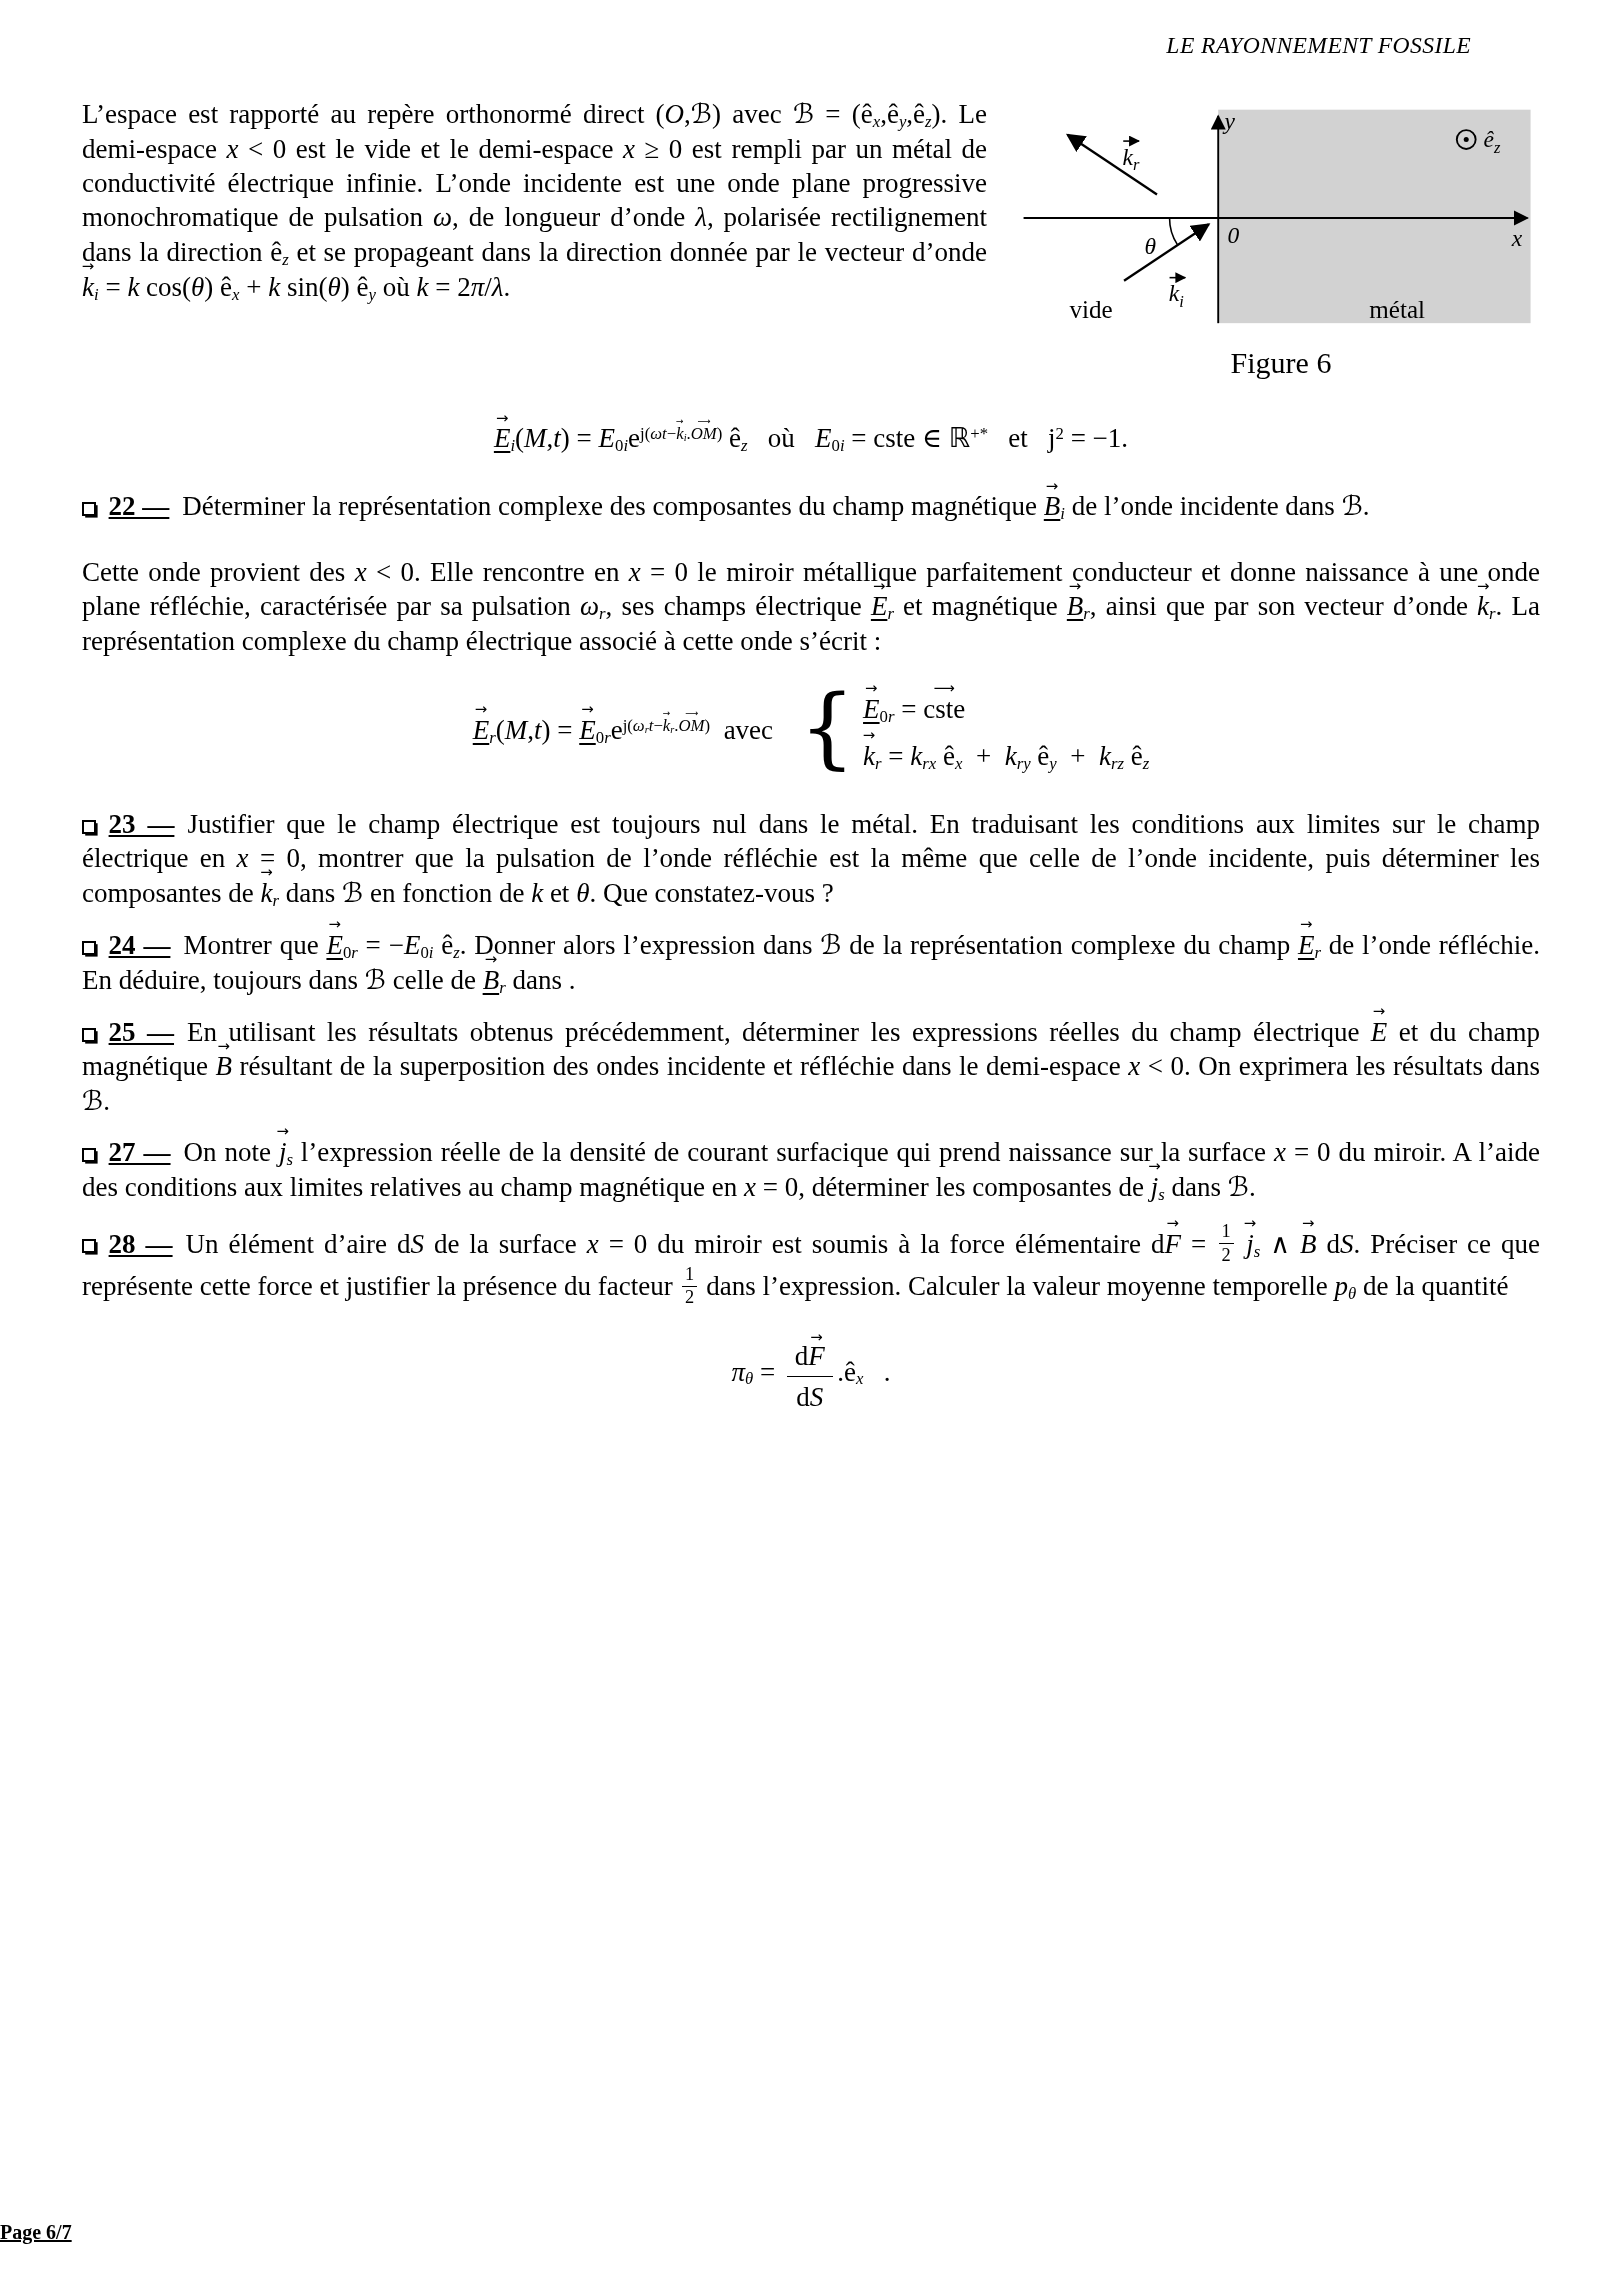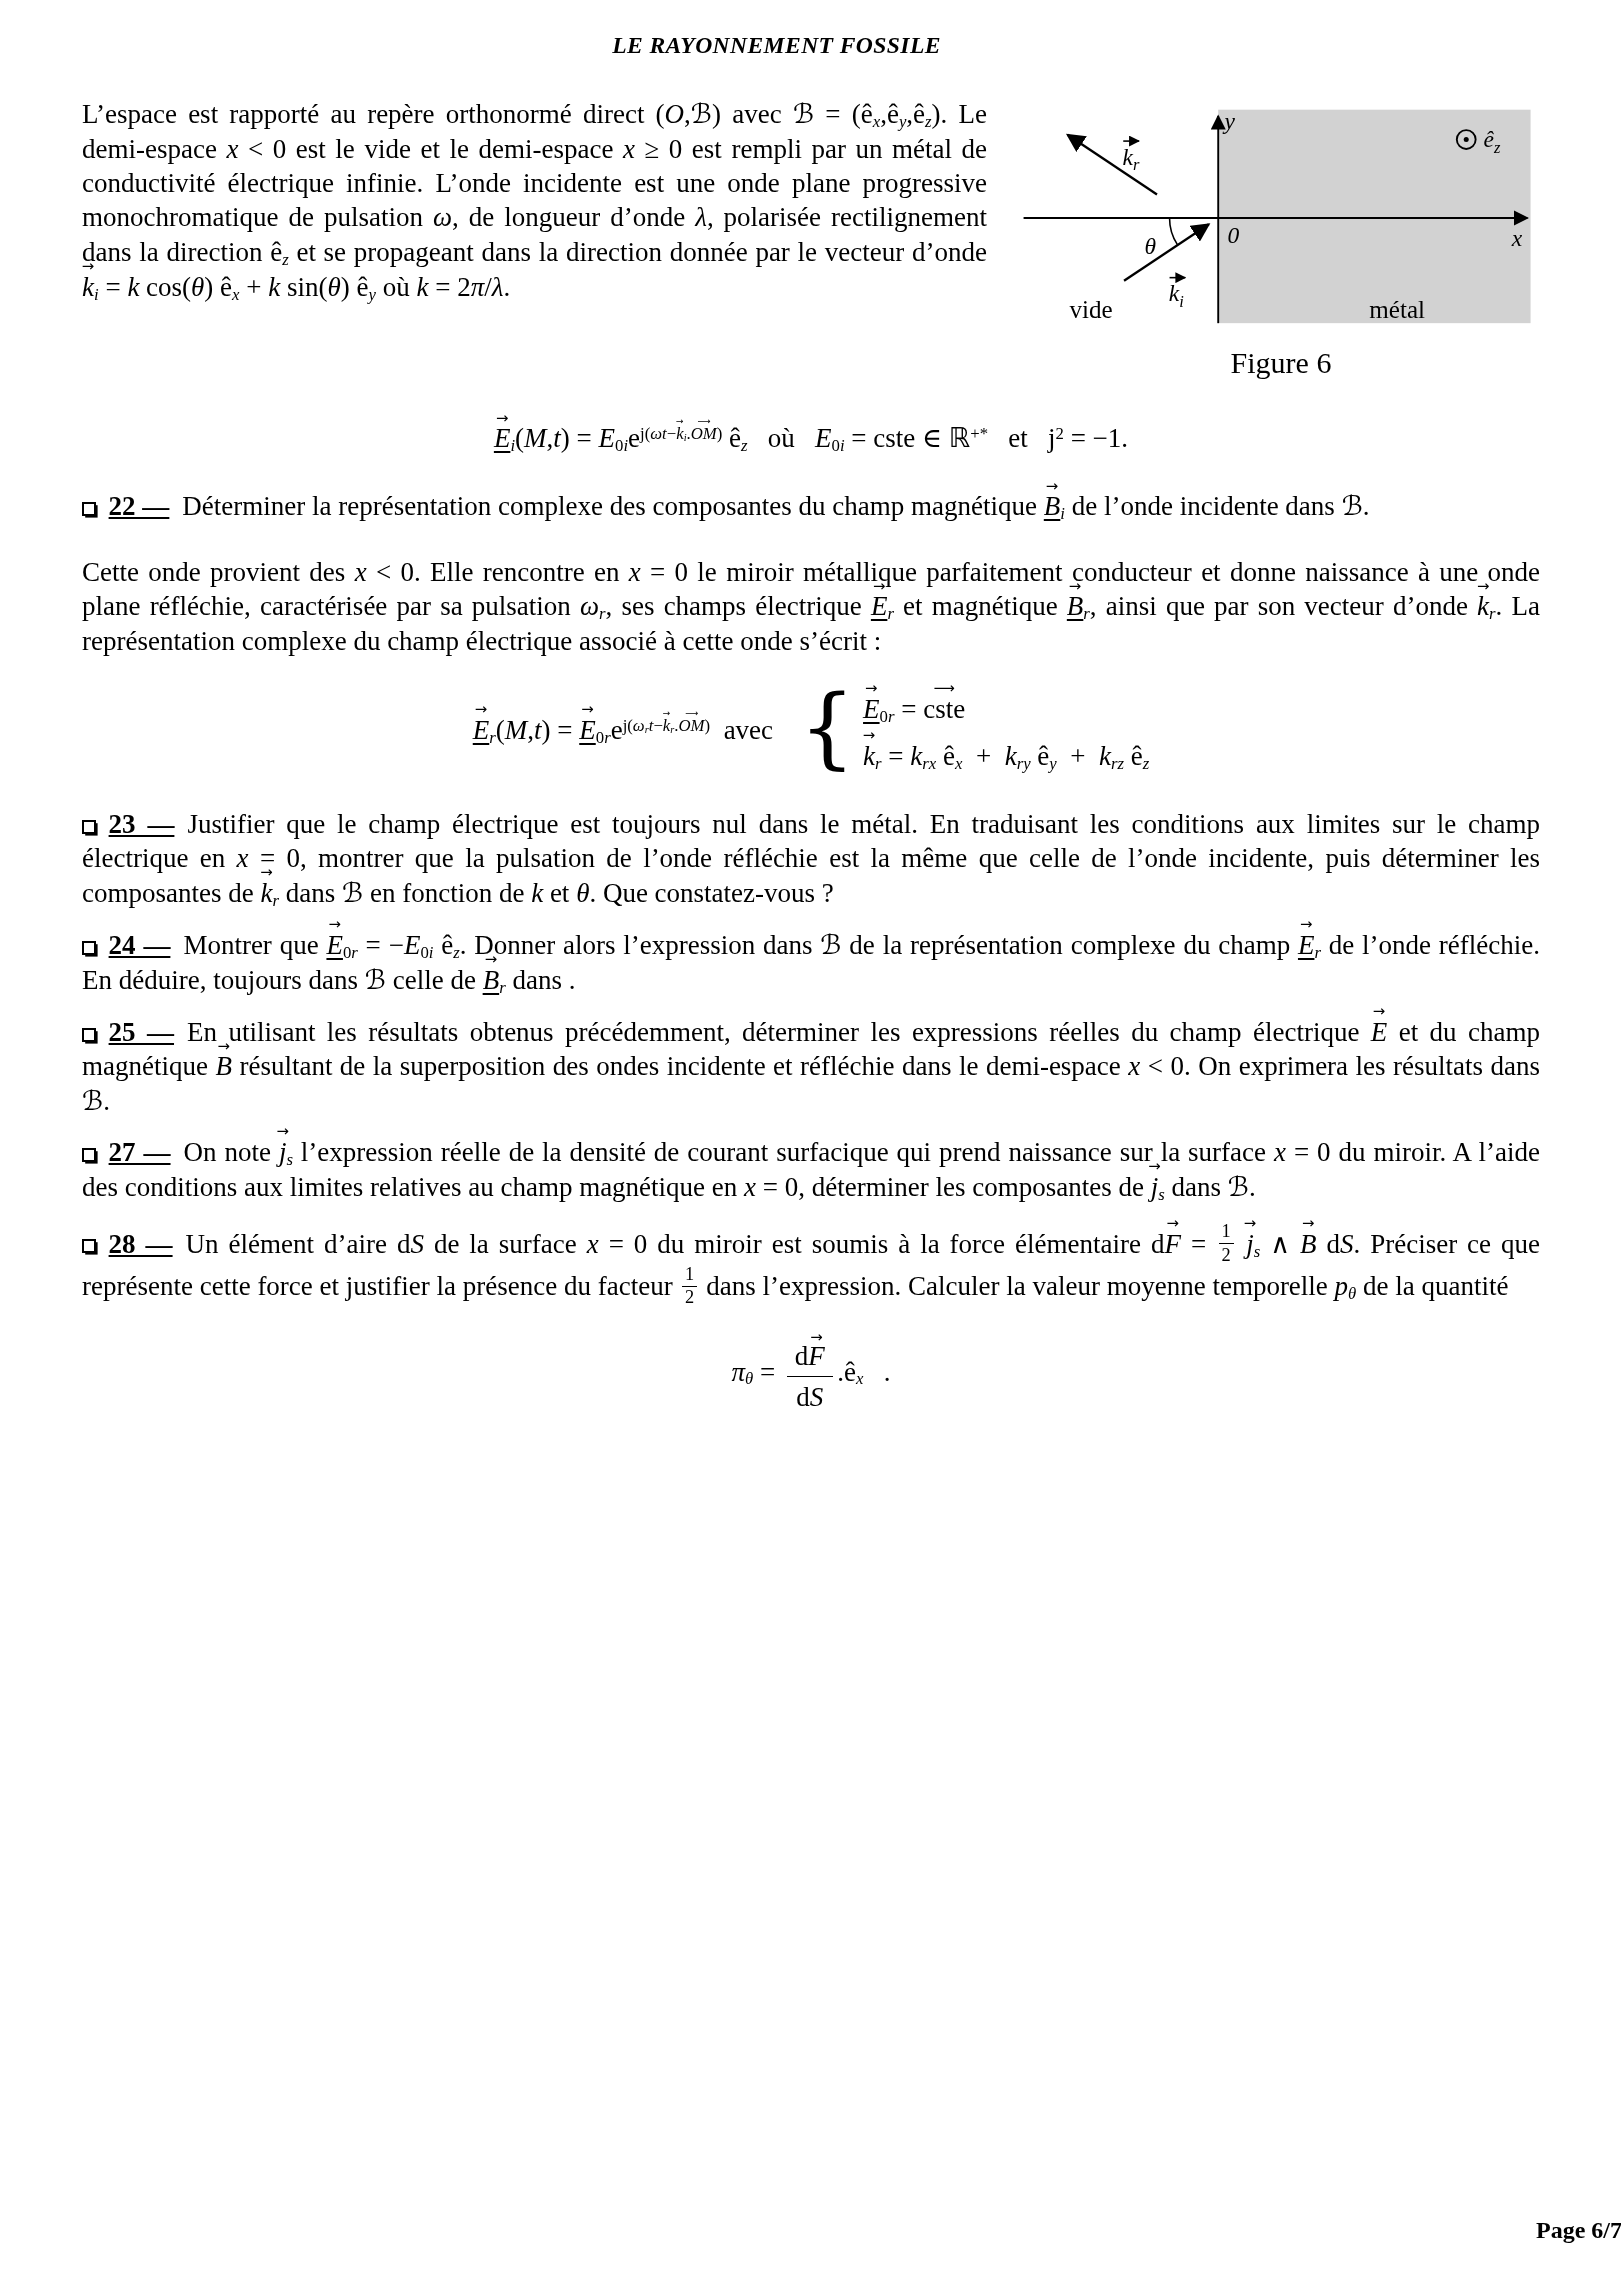--- a/index.html
+++ b/index.html
@@ -4,22 +4,22 @@
 <style>
   * { margin:0; padding:0; box-sizing:border-box; }
   body { background:#ffffff; }
   .page {
     position:relative; width:1622px; height:2295px; background:#ffffff;
     overflow:hidden; color:#000;
     font-family:"Liberation Serif","DejaVu Serif","DejaVu Sans",serif;
     font-size:27px; line-height:1.27;
   }
   .content { position:absolute; left:82px; right:82px; top:0; }
-  .running-head { margin-top:31px; text-align:center; padding-right:69px;
-    font-style:italic; font-size:23.6px; letter-spacing:0.4px;font-weight:bold; }
+  .running-head { margin-top:31px; text-align:right; padding-right:69px;
+    font-style:italic; font-size:23.6px; letter-spacing:0.4px; }
   .intro { margin-top:36px; }
   .fig { float:right; width:518px; margin:3.1px 0 6.3px 35px; }
   .fig svg { display:block; width:518px; height:236px; }
   figcaption { text-align:center; font-size:30px; margin-top:7.9px; }
   p.body { text-align:justify; margin-top:31px; }
   .clear { clear:both; }
   .eq { text-align:center; margin:33px 0; }
   .q { text-align:justify; margin-top:17.3px; }
   .qbox { display:inline-block; width:14px; height:14px; border:2px solid #000;
     box-shadow:2.4px 2.4px 0 -0.8px #000; margin-right:12.6px; vertical-align:-0.8px; }
@@ -39,22 +39,22 @@
     vertical-align:middle; text-align:left; }
   .case { white-space:nowrap; }
   .eqpart { white-space:nowrap; }
   .frac { display:inline-block; text-align:center; vertical-align:-0.95em; line-height:1.15; margin:0 4.7px; }
   .frac .fnum { display:block; border-bottom:1.9px solid #000; padding:0 7.9px 4.7px; }
   .frac .fden { display:block; padding:4.7px 7.9px 0; }
   .sfrac { display:inline-block; text-align:center; vertical-align:-0.45em; line-height:1.05;
     font-size:0.68em; margin:0 2.4px; }
   .sfrac .fnum { display:block; border-bottom:1.6px solid #000; padding:0 3.1px 1.6px; }
   .sfrac .fden { display:block; padding:1.6px 3.1px 0; }
-  .footer { position:absolute; bottom:50px; left:0; right:0; text-align:right;
-    font-weight:bold; font-size:24px; }
+  .footer { position:absolute; bottom:50px; left:0; right:0; text-align:left;
+    font-weight:bold; font-size:20px;text-decoration:underline; }
   svg text { font-family:"Liberation Serif","DejaVu Serif",serif; font-size:30px; fill:#000; }
   svg .it { font-style:italic; }
   svg .lbl { font-size:32px; }
   svg .sub { font-size:21px; }
 </style>
 </head>
 <body>
 
 <div class="page">
   <div class="content">

